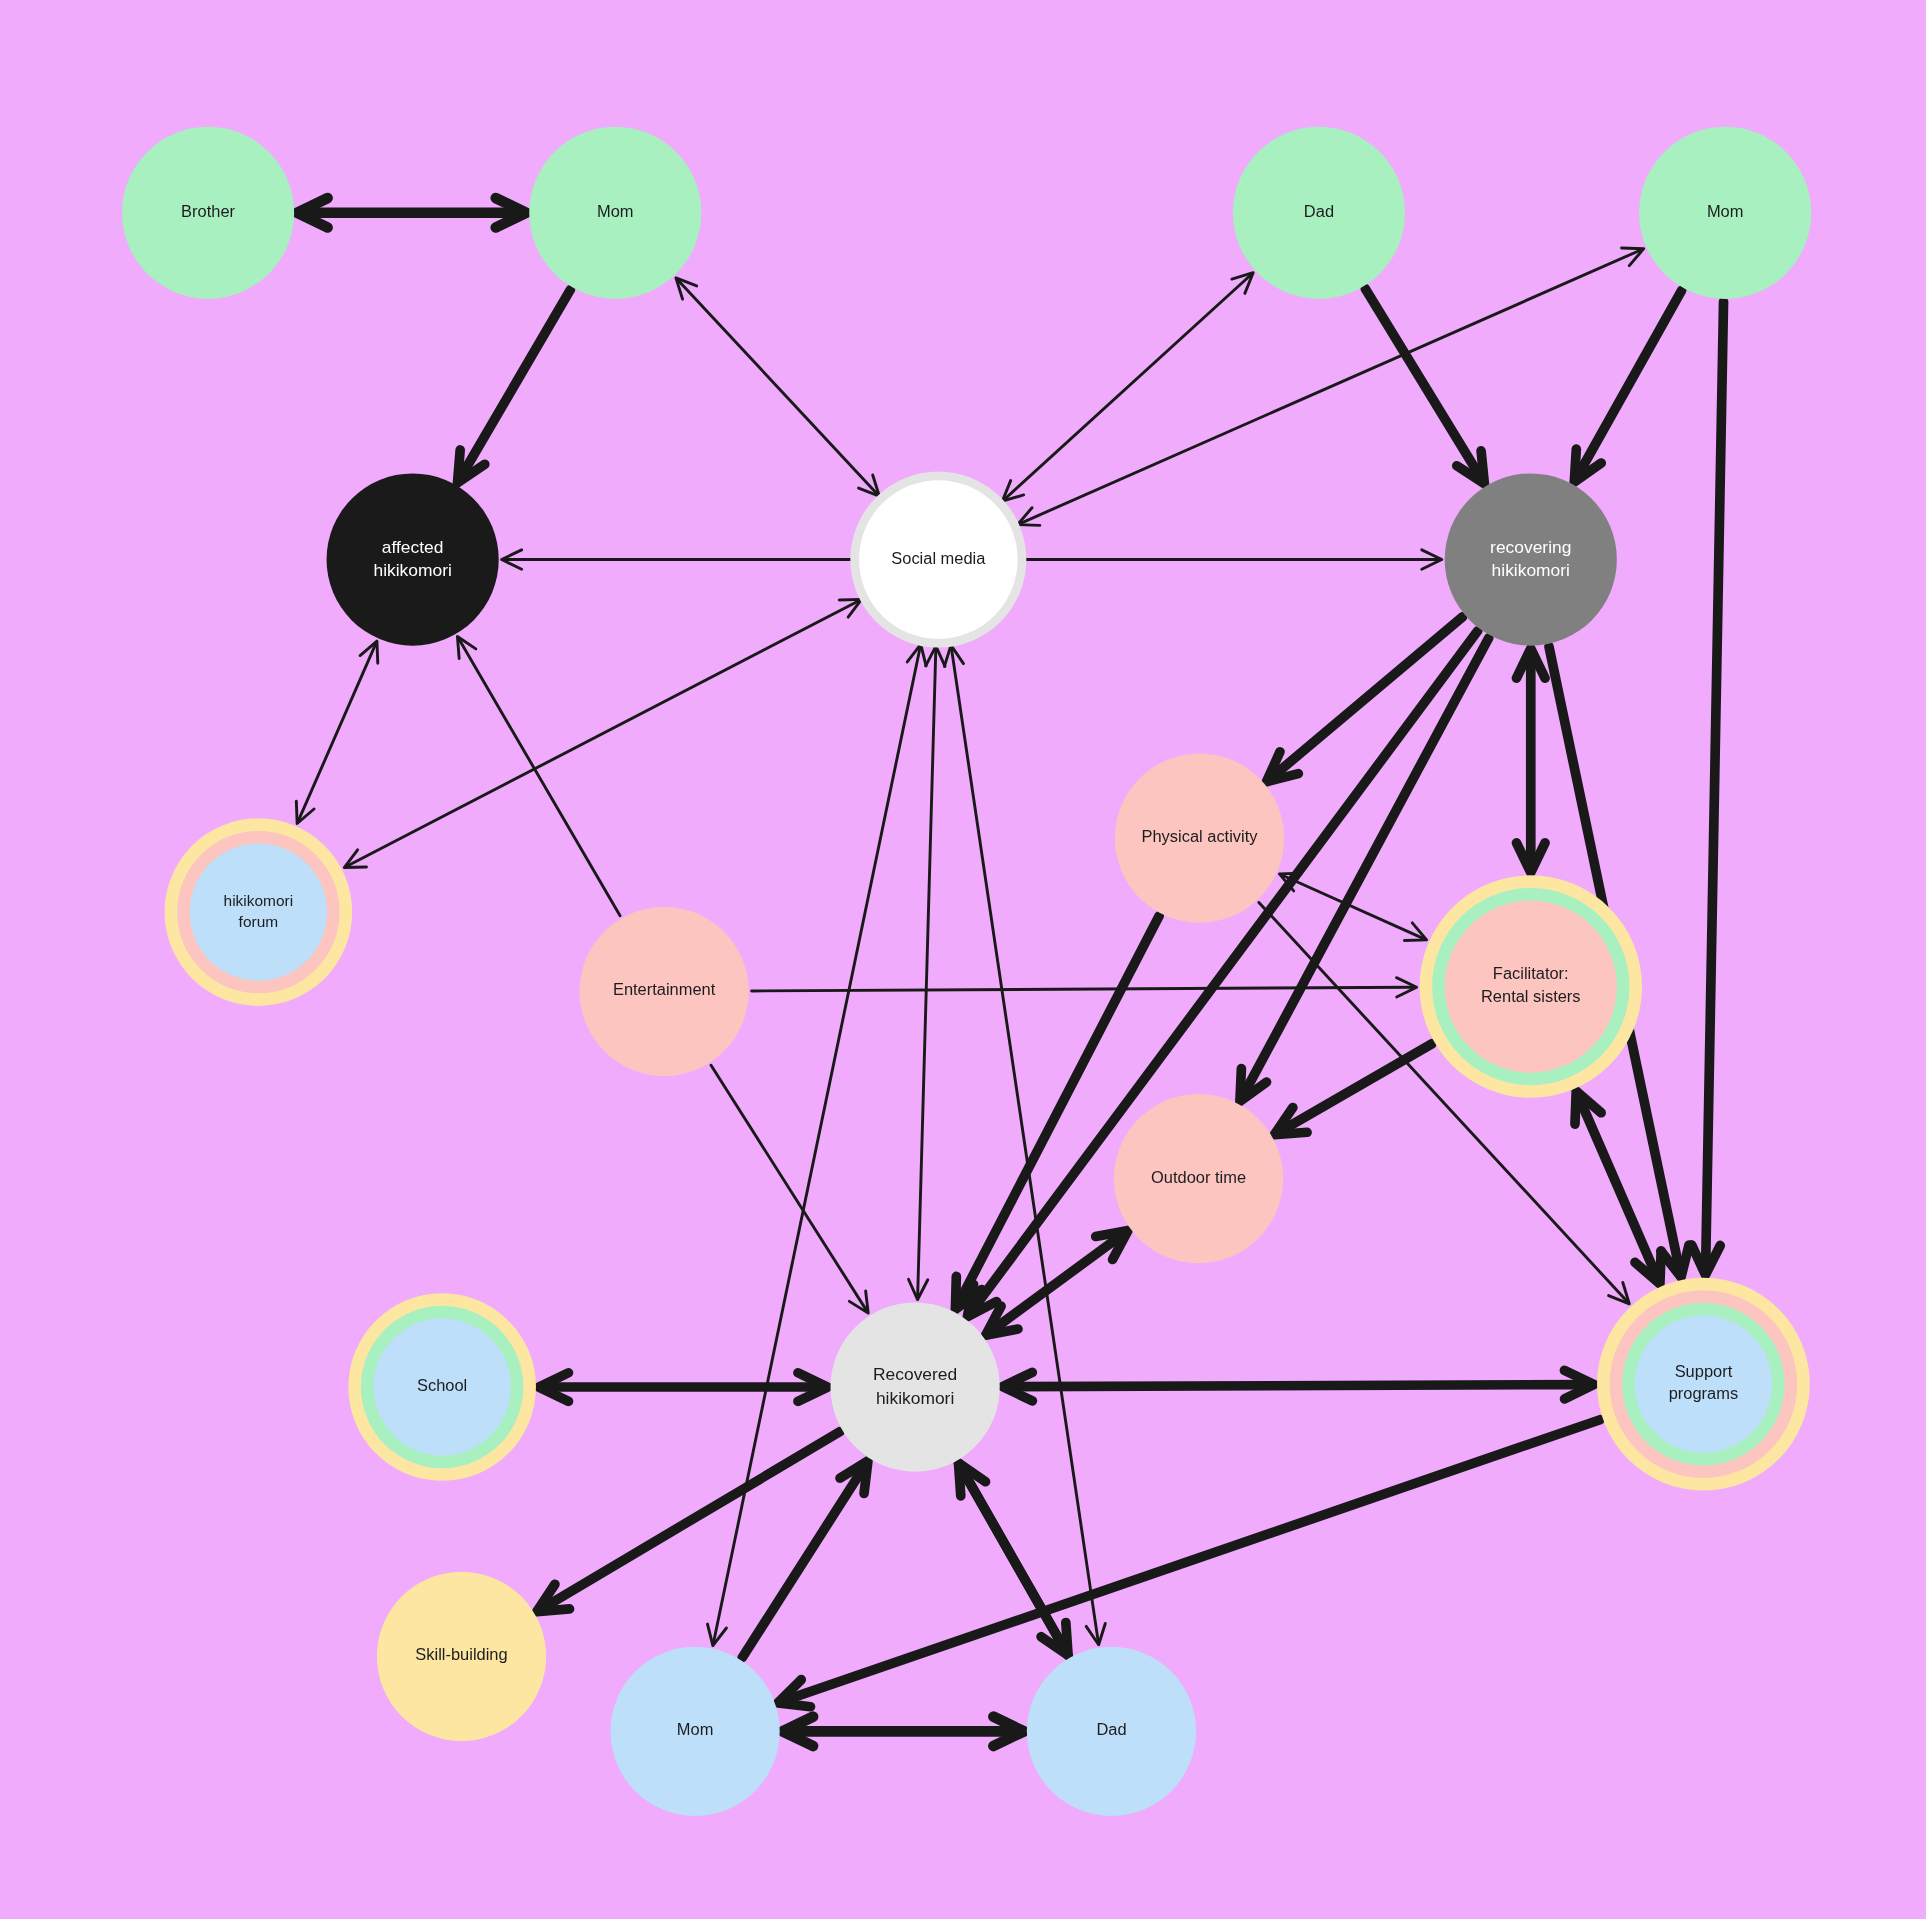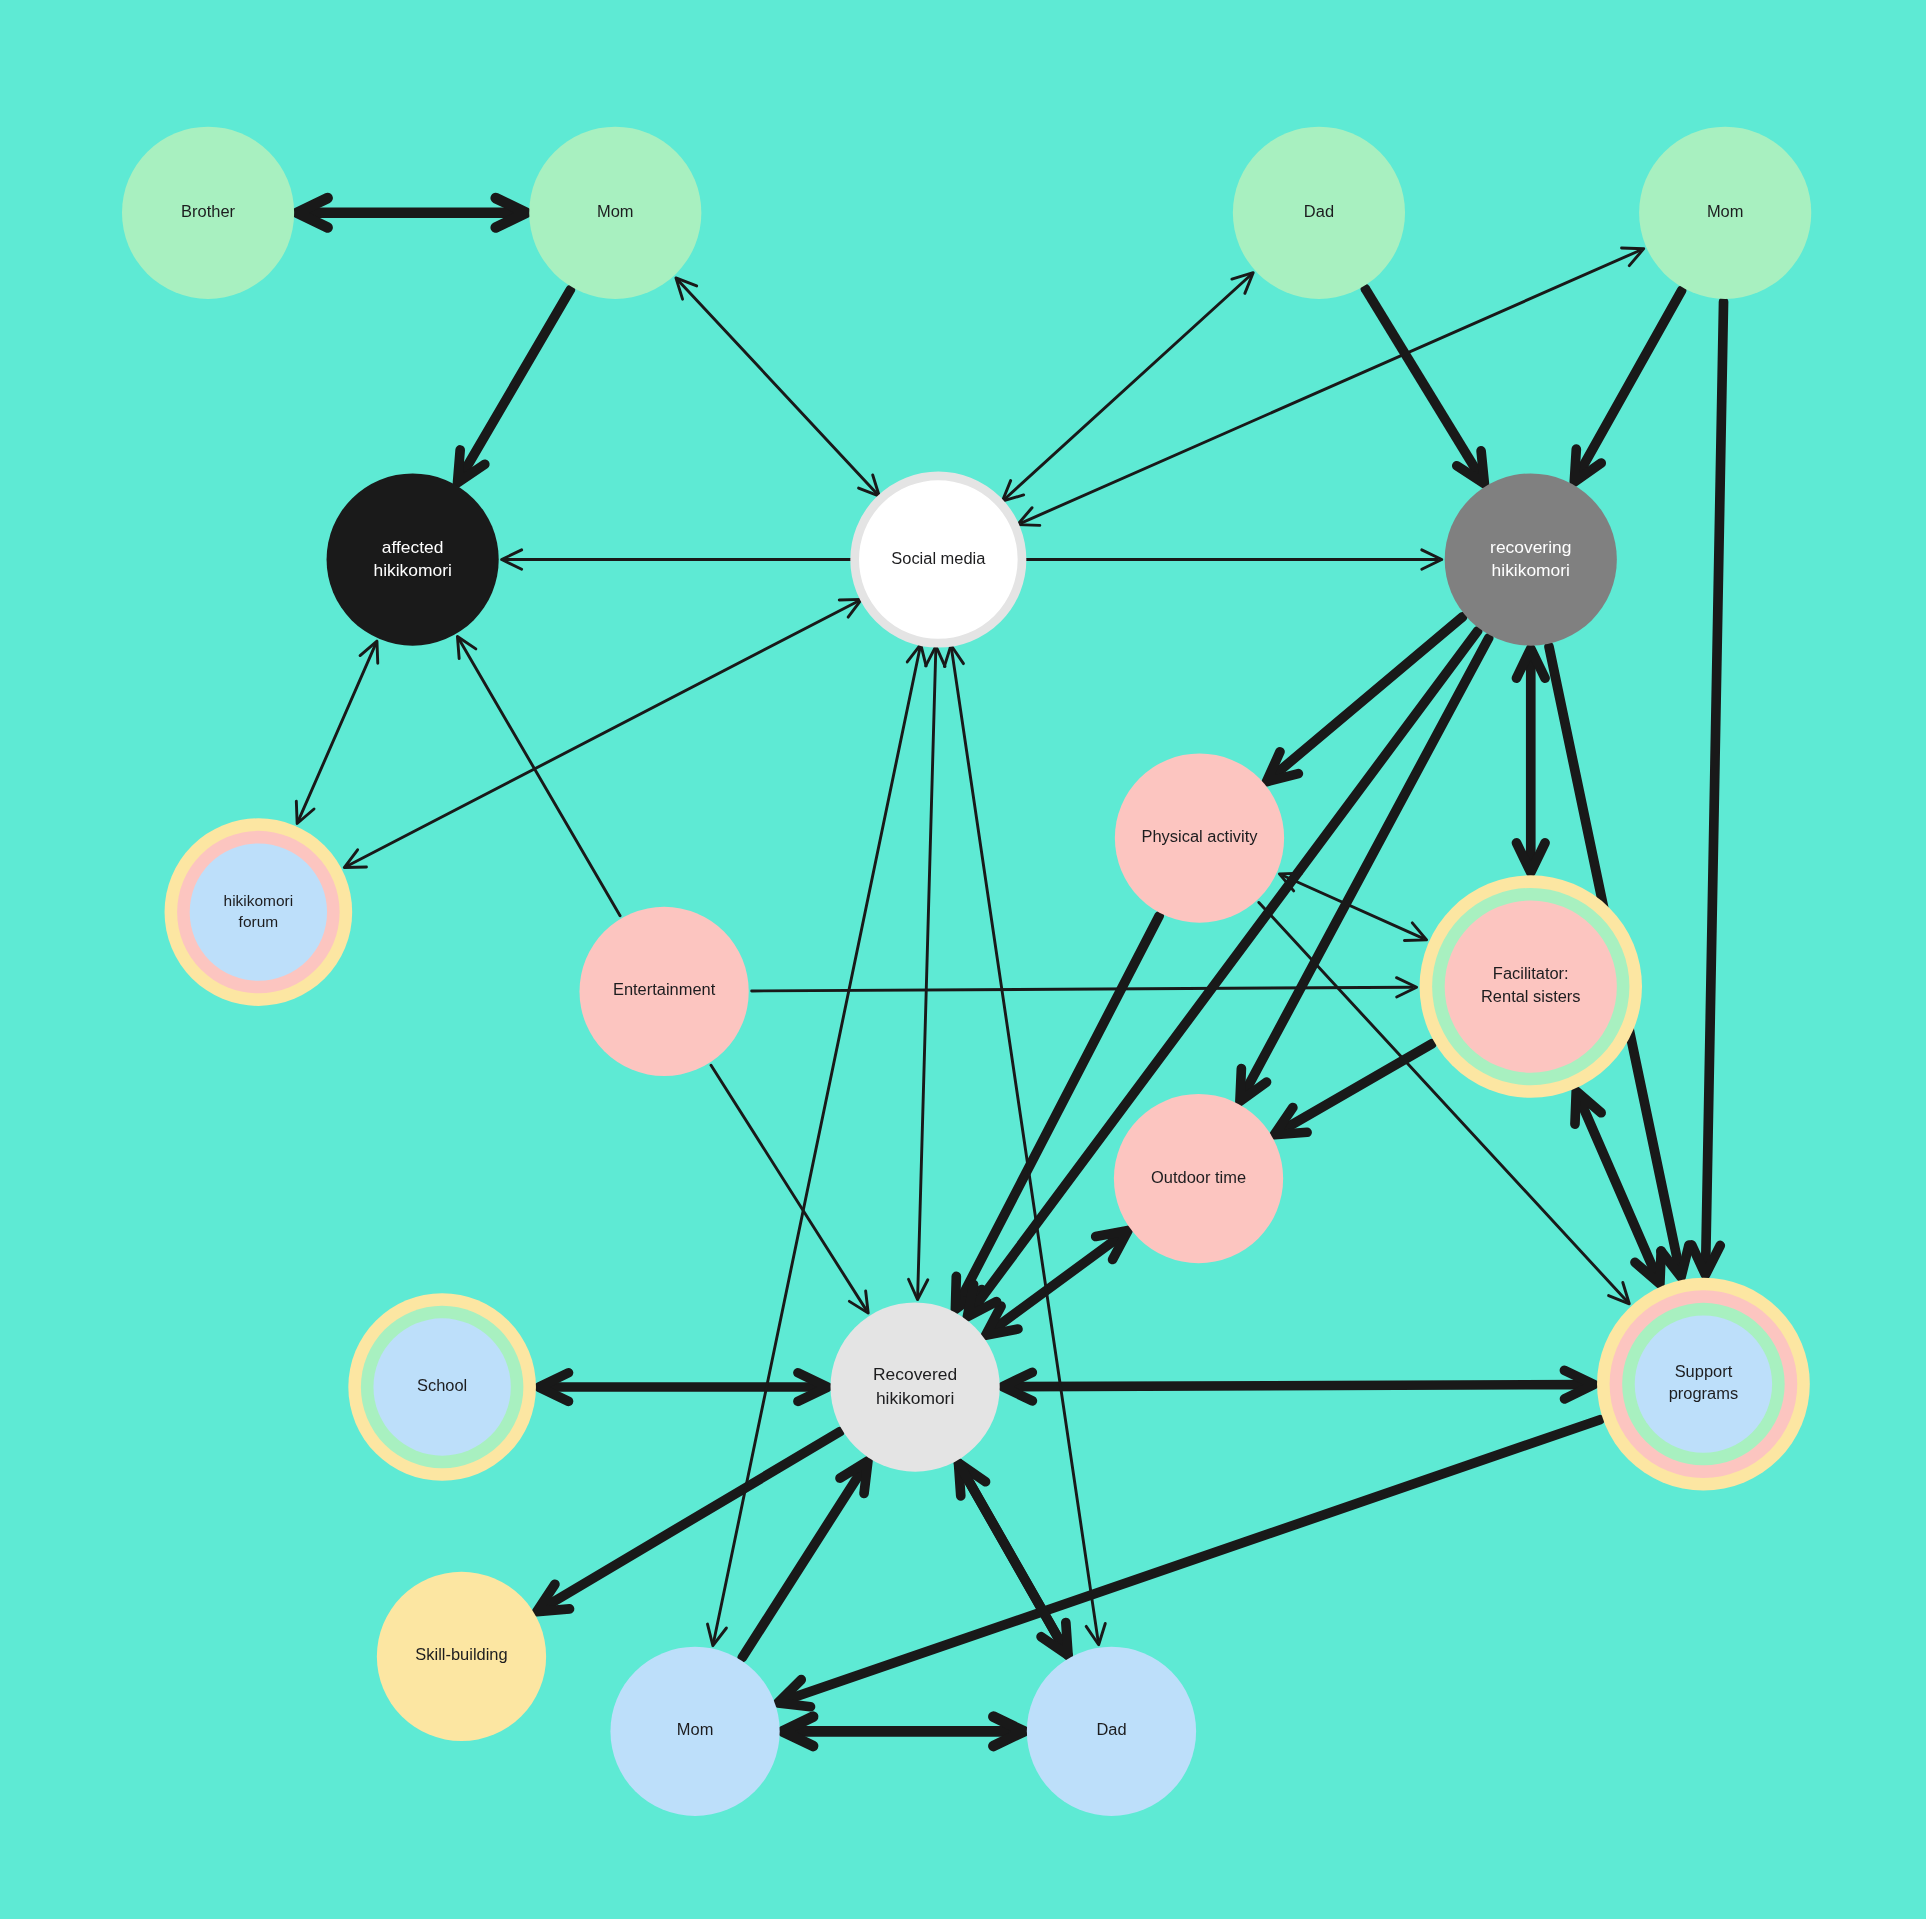--- a/index.html
+++ b/index.html
@@ -8,21 +8,21 @@
     padding: 0;
     background: #ffffff;
   }
   body {
     font-family: "Liberation Sans", sans-serif;
   }
   #canvas-wrap {
     position: relative;
     width: 1926px;
     height: 1919px;
-    background: #5eead4;
+    background: #f0abfc;
     overflow: hidden;
   }
   svg.graph {
     position: absolute;
     top: 0;
     left: 0;
     width: 1926px;
     height: 1919px;
     display: block;
   }

